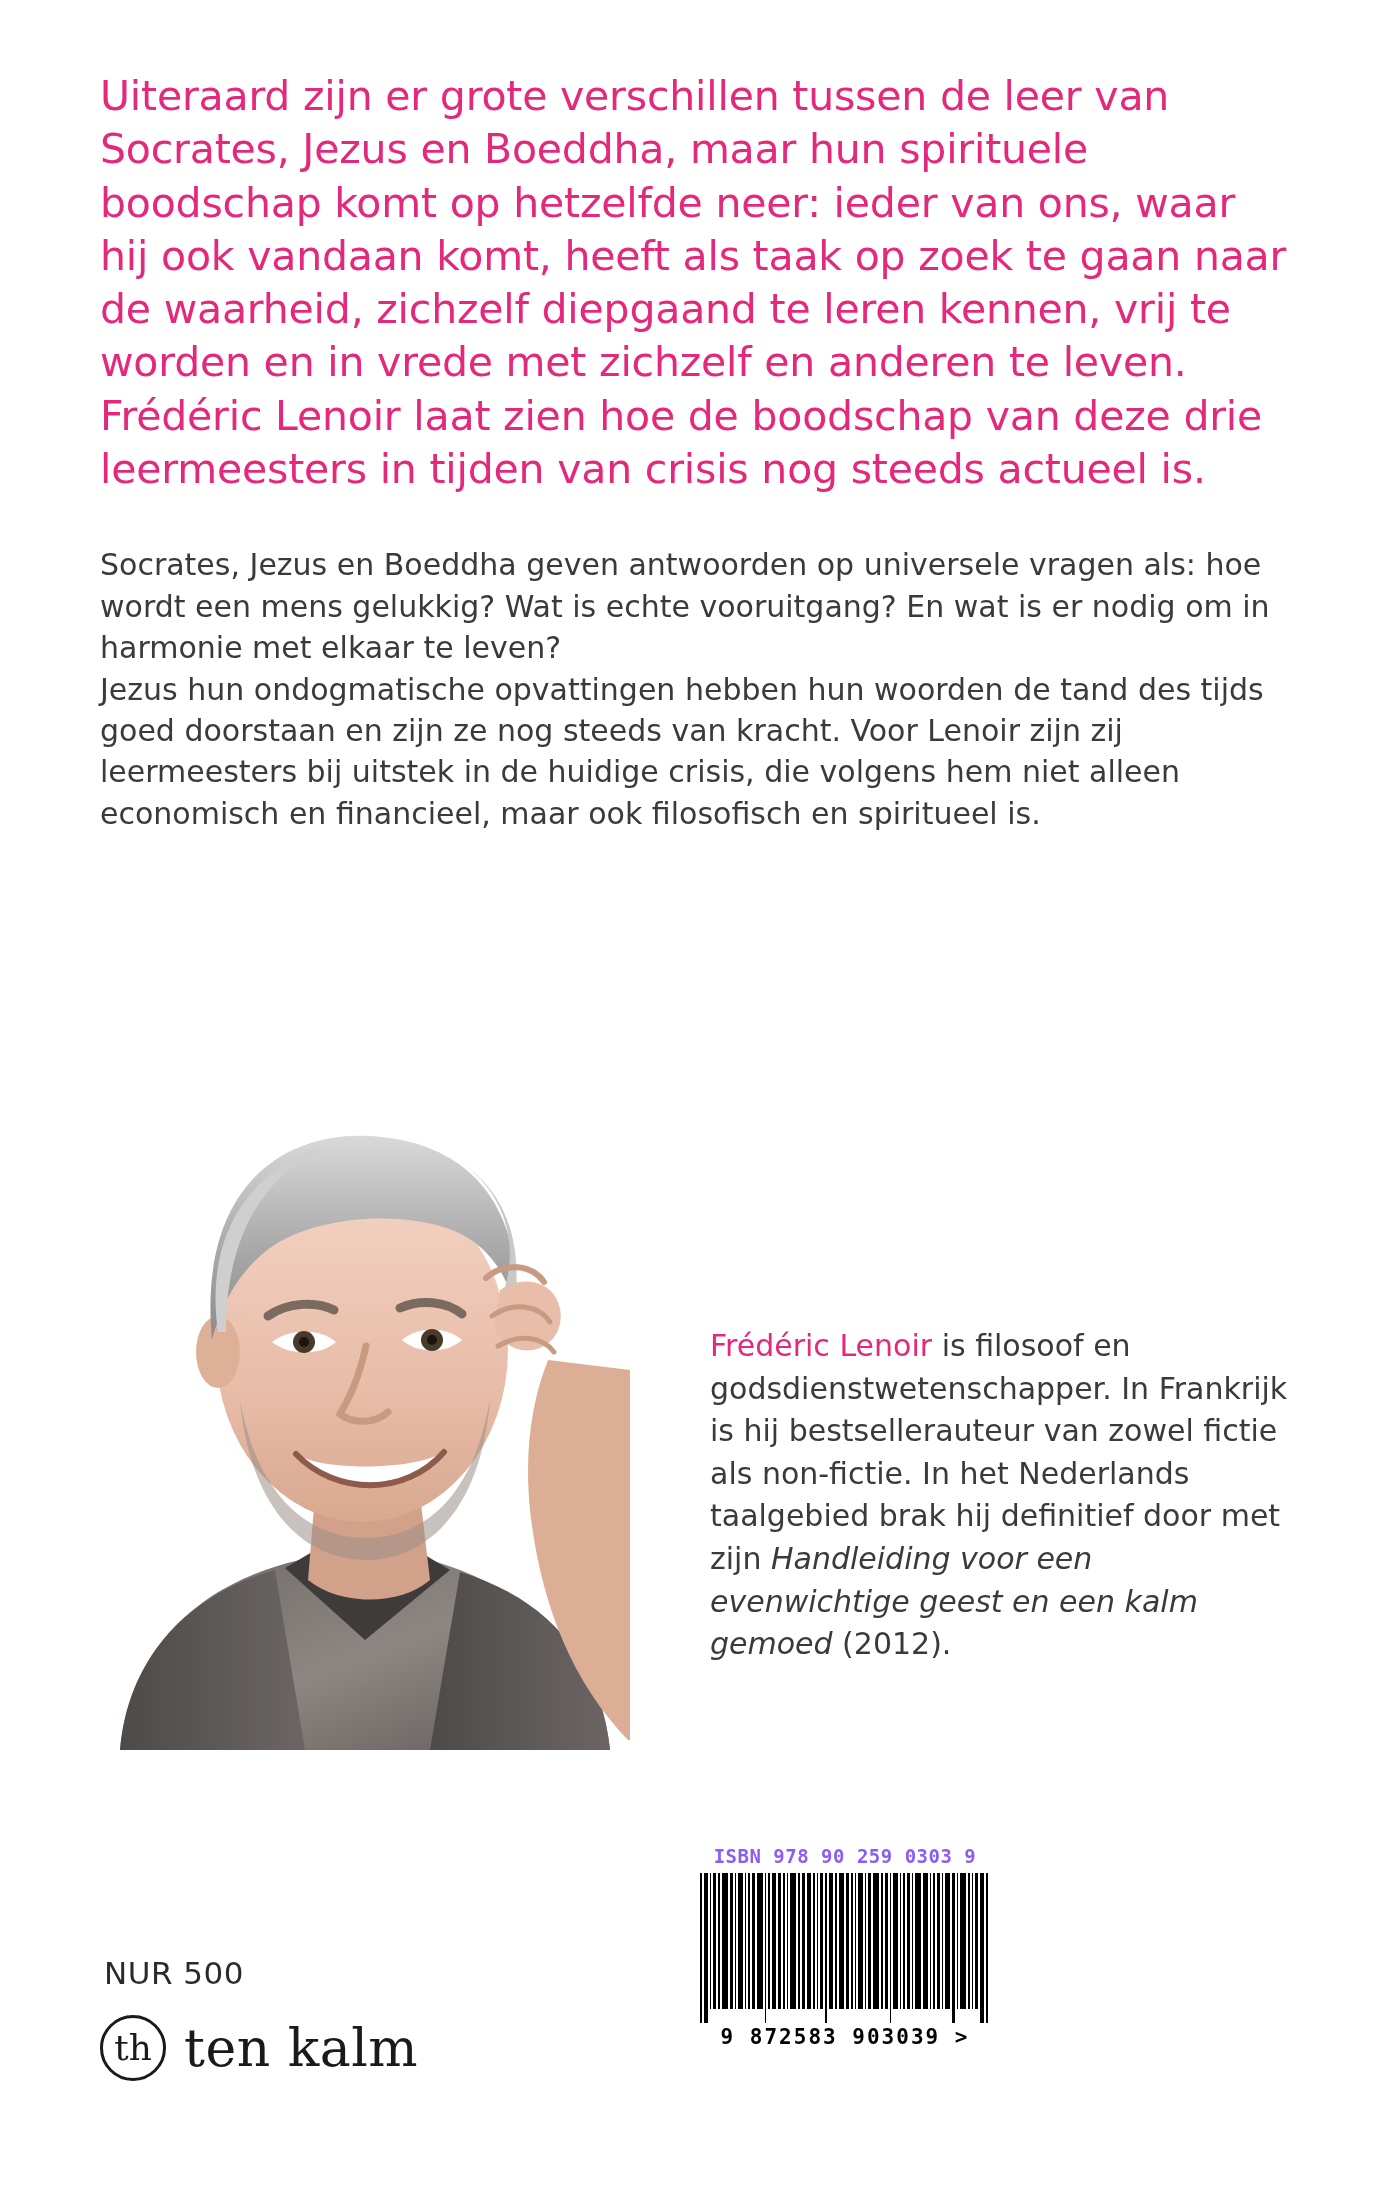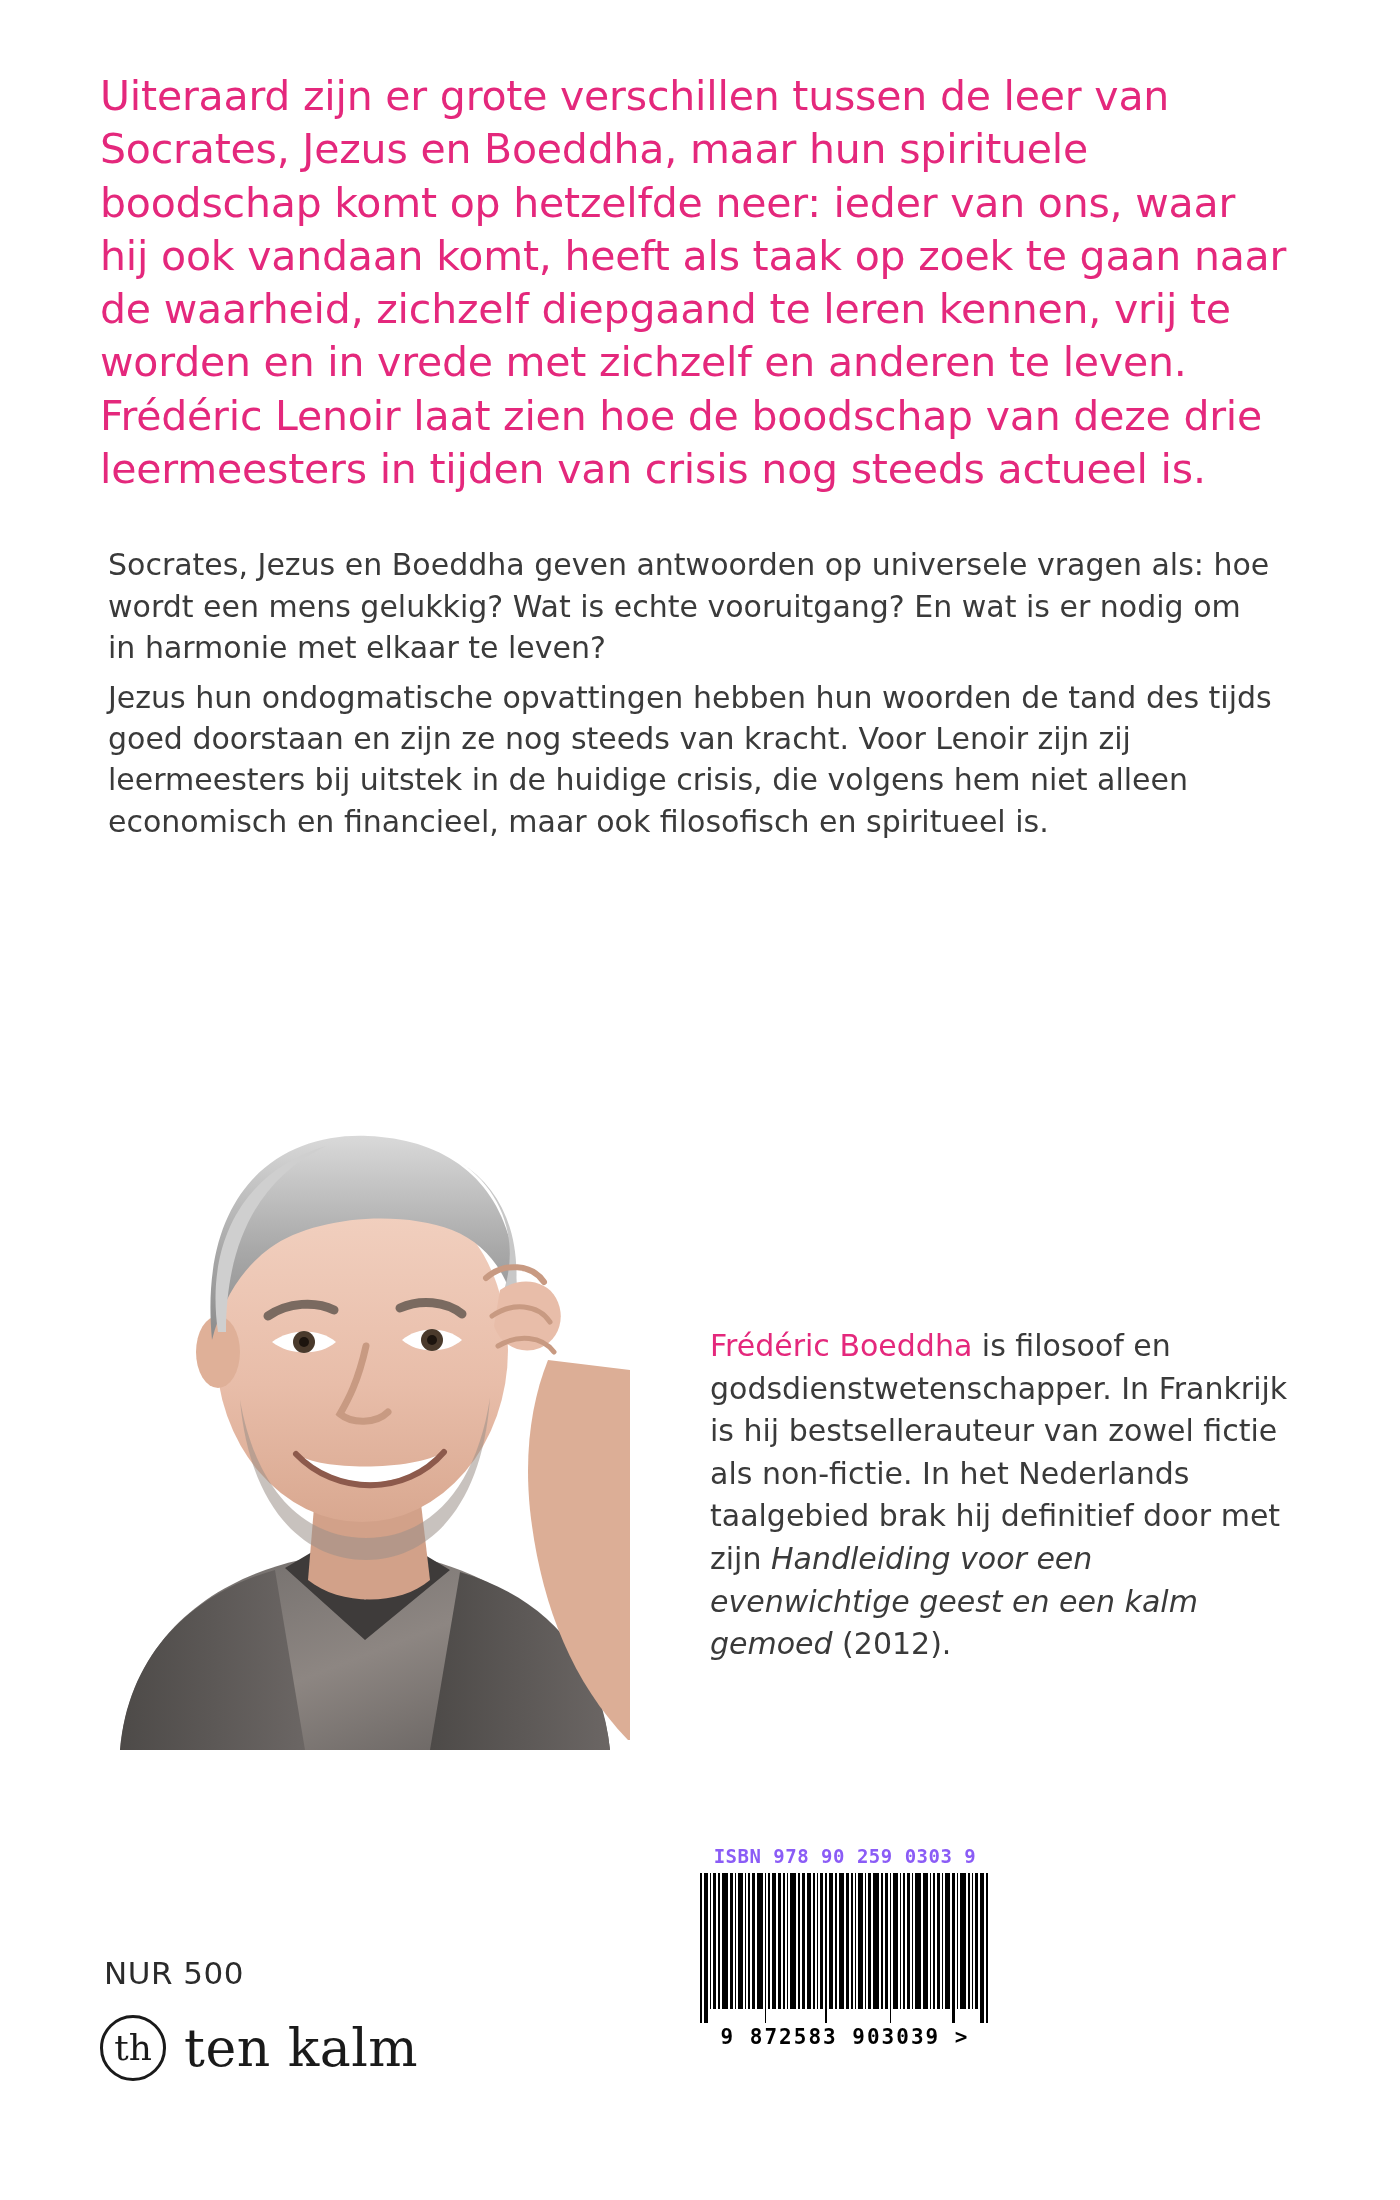--- a/index.html
+++ b/index.html
@@ -35,21 +35,21 @@
 
   
   .desc {
     color: #3a3a3a;
     font-size: 30px;
     line-height: 1.38;
     max-width: 1180px;
     margin: 0;
   }
   .desc p {
-    margin: 8px;
+    margin: 0;
   }
   .desc p + p {
     margin-top: 0px;
   }
 
   
   .author-block {
     position: absolute;
     left: 100px;
     top: 1040px;
@@ -236,21 +236,21 @@
 
         <path d="M528 700 C 470 640, 440 560, 430 470 C 424 410, 432 360, 448 320 L 530 330 L 530 700 Z" fill="#dcae96"></path>
         <path d="M400 250 C 420 236, 446 240, 456 258 C 466 276, 460 300, 440 308 C 420 316, 400 304, 394 286 Z" fill="#e8bda9"></path>
         <path d="M386 238 C 404 222, 432 224, 444 242" stroke="#c89a82" stroke-width="6" fill="none" stroke-linecap="round"></path>
         <path d="M392 276 C 412 262, 438 264, 450 282" stroke="#c89a82" stroke-width="5" fill="none" stroke-linecap="round"></path>
         <path d="M398 306 C 418 294, 442 296, 454 312" stroke="#c89a82" stroke-width="5" fill="none" stroke-linecap="round"></path>
       </svg>
     </div>
 
     <div class="author-bio">
-      <span class="name">Frédéric Boeddha</span><span> is filosoof en godsdienstwetenschapper. In Frankrijk is hij bestsellerauteur van zowel fictie als non-fictie. In het Nederlands taalgebied brak hij definitief door met zijn </span><span class="title">Handleiding voor een evenwichtige geest en een kalm gemoed</span><span> (2012).</span>
+      <span class="name">Frédéric Lenoir</span><span> is filosoof en godsdienstwetenschapper. In Frankrijk is hij bestsellerauteur van zowel fictie als non-fictie. In het Nederlands taalgebied brak hij definitief door met zijn </span><span class="title">Handleiding voor een evenwichtige geest en een kalm gemoed</span><span> (2012).</span>
     </div>
 
   </div>
 
   <div class="nur">NUR 500</div>
 
   <div class="logo">
     <div class="logo-mark">th</div>
     <div class="logo-text">ten kalm</div>
   </div>

